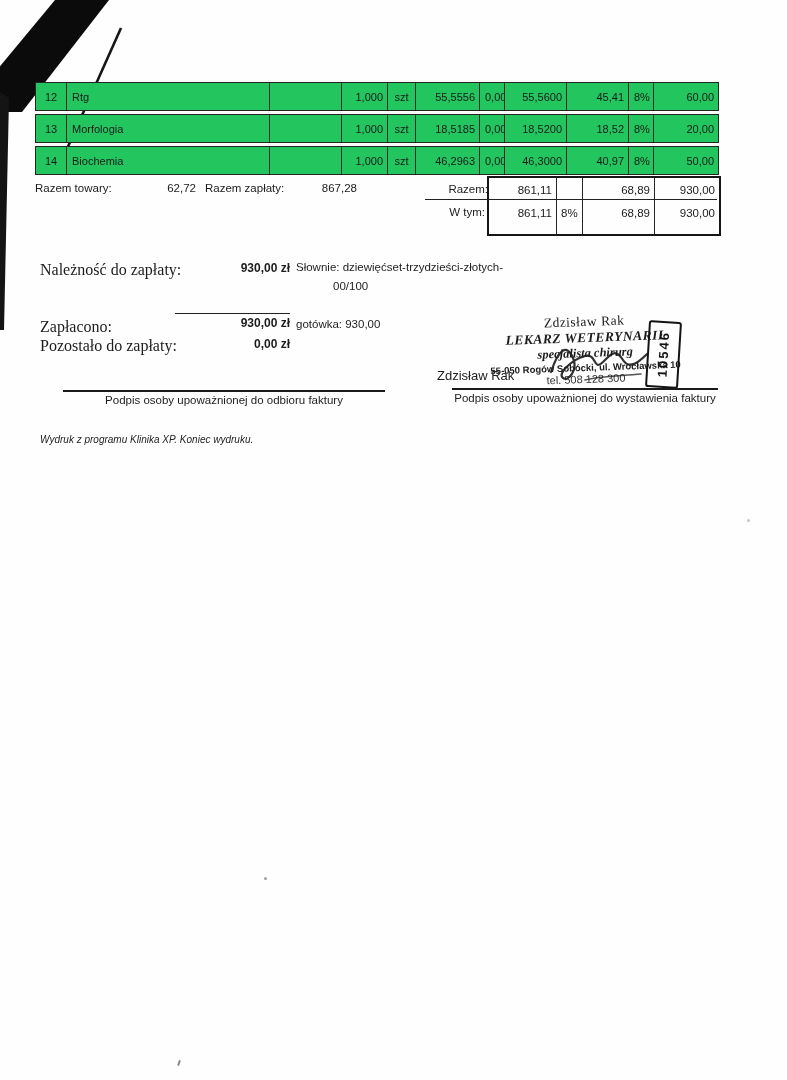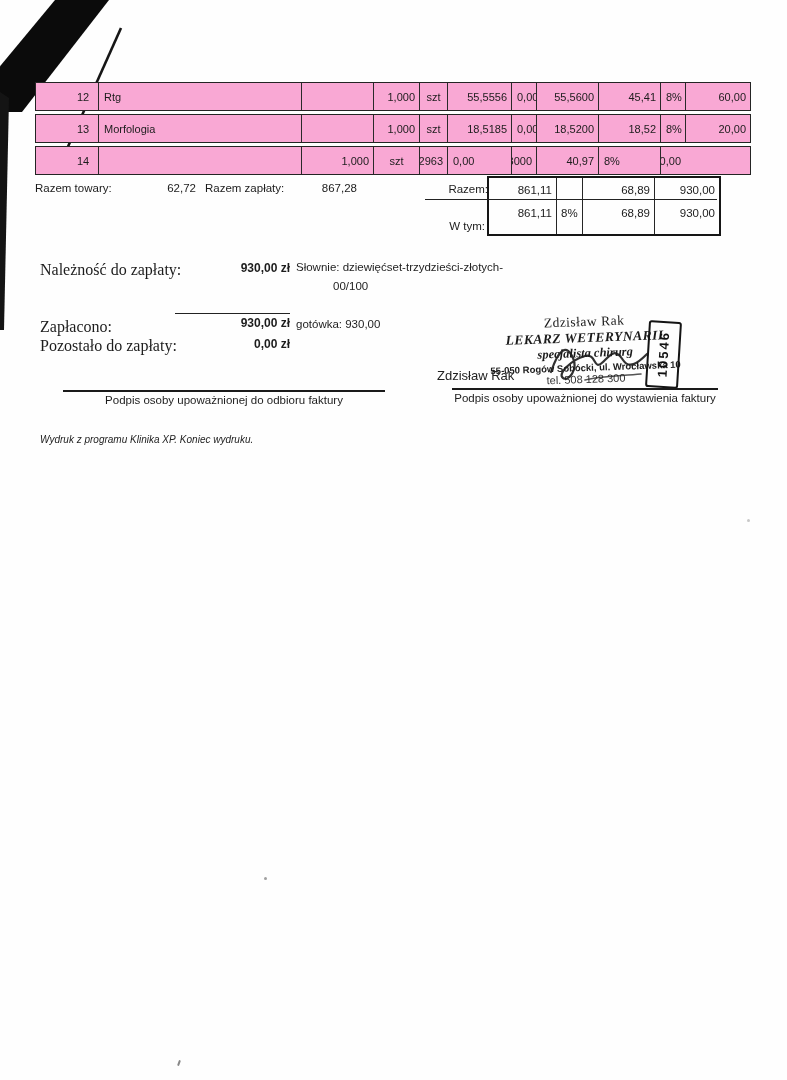--- a/index.html
+++ b/index.html
@@ -19,22 +19,21 @@
     border-top:3px solid #161616;border-bottom:2px solid #262626;
     border-left:1.5px solid #2a2a2a;border-right:1.5px solid #2a2a2a;
     align-items:center;font-size:11px;font-weight:600;
   }
   .thead .h{white-space:nowrap;text-align:center;}
   .thead .h.small{font-size:9.5px;font-weight:400;color:#222;}
   .thead .h.left{text-align:left;padding-left:5px;}
   .trow{
     left:35px;width:682px;height:27px;
     border:1.5px solid #242424;align-items:center;font-size:11px;
-    background:#f9a8d4;
-    padding-left:32px;
+    background:#22c55e;
   }
   .trow .c{height:100%;display:flex;align-items:center;border-left:1.2px solid #2a2a2a;
     white-space:nowrap;overflow:hidden;}
   .trow .c:first-child{border-left:none;}
   .c.al{justify-content:flex-start;padding-left:5px;}
   .c.ar{justify-content:flex-end;padding-right:4px;}
   .c.ac{justify-content:center;}
   
   .sum-label{font-size:11.5px;white-space:nowrap;}
   .ar-box{text-align:right;font-size:11.5px;white-space:nowrap;}
@@ -115,38 +114,39 @@
     <span class="c ar">18,5185</span>
     <span class="c al">0,00</span>
     <span class="c ar">18,5200</span>
     <span class="c ar">18,52</span>
     <span class="c al">8%</span>
     <span class="c ar">20,00</span>
   </div>
 
   <div class="abs grid11 trow" style="top:146px">
     <span class="c ac">14</span>
+    <span class="c al">Biochemia</span>
     <span class="c ac"></span>
     <span class="c ar">1,000</span>
     <span class="c ac">szt</span>
     <span class="c ar">46,2963</span>
     <span class="c al">0,00</span>
     <span class="c ar">46,3000</span>
     <span class="c ar">40,97</span>
     <span class="c al">8%</span>
     <span class="c ar">50,00</span>
   </div>
 
   <span class="abs sum-label" style="left:35px;top:182px">Razem towary:</span>
   <span class="abs ar-box" style="left:120px;top:182px;width:76px">62,72</span>
   <span class="abs sum-label" style="left:205px;top:182px">Razem zapłaty:</span>
   <span class="abs ar-box" style="left:280px;top:182px;width:77px">867,28</span>
 
   <span class="abs ar-box" style="left:418px;top:183px;width:70px">Razem:</span>
-  <span class="abs ar-box" style="left:415px;top:220px;width:70px">W tym:</span>
+  <span class="abs ar-box" style="left:415px;top:206px;width:70px">W tym:</span>
 
   <div class="abs totbox">
     <span class="tc nb">861,11</span>
     <span class="tc rate"></span>
     <span class="tc">68,89</span>
     <span class="tc">930,00</span>
     <span class="tc nb">861,11</span>
     <span class="tc rate">8%</span>
     <span class="tc">68,89</span>
     <span class="tc">930,00</span>

